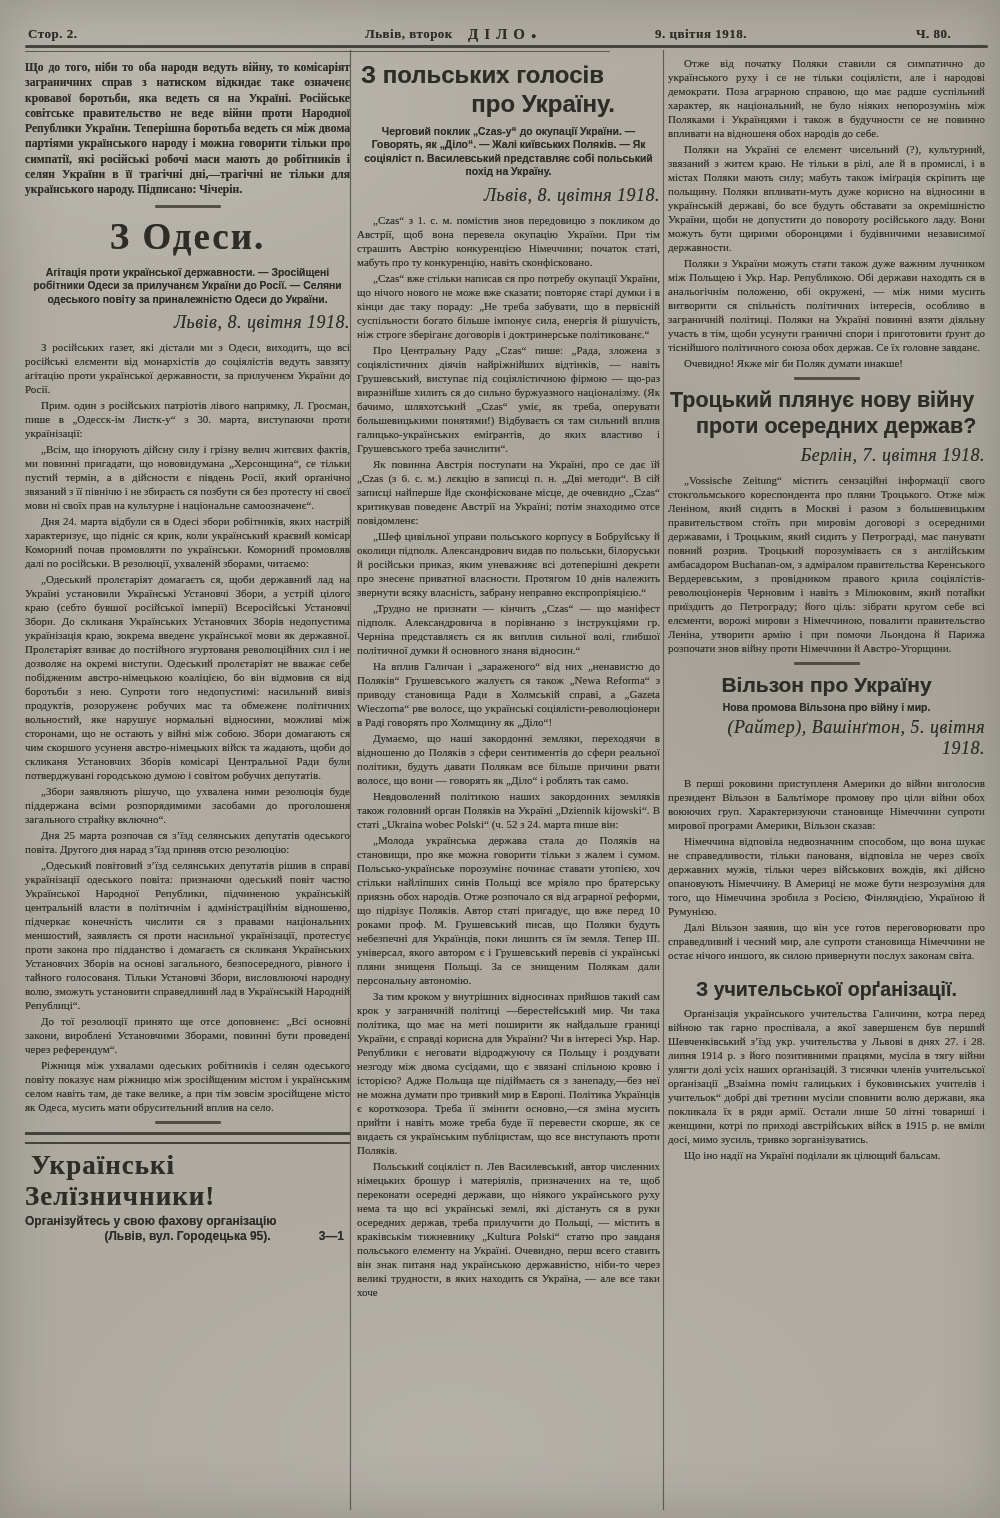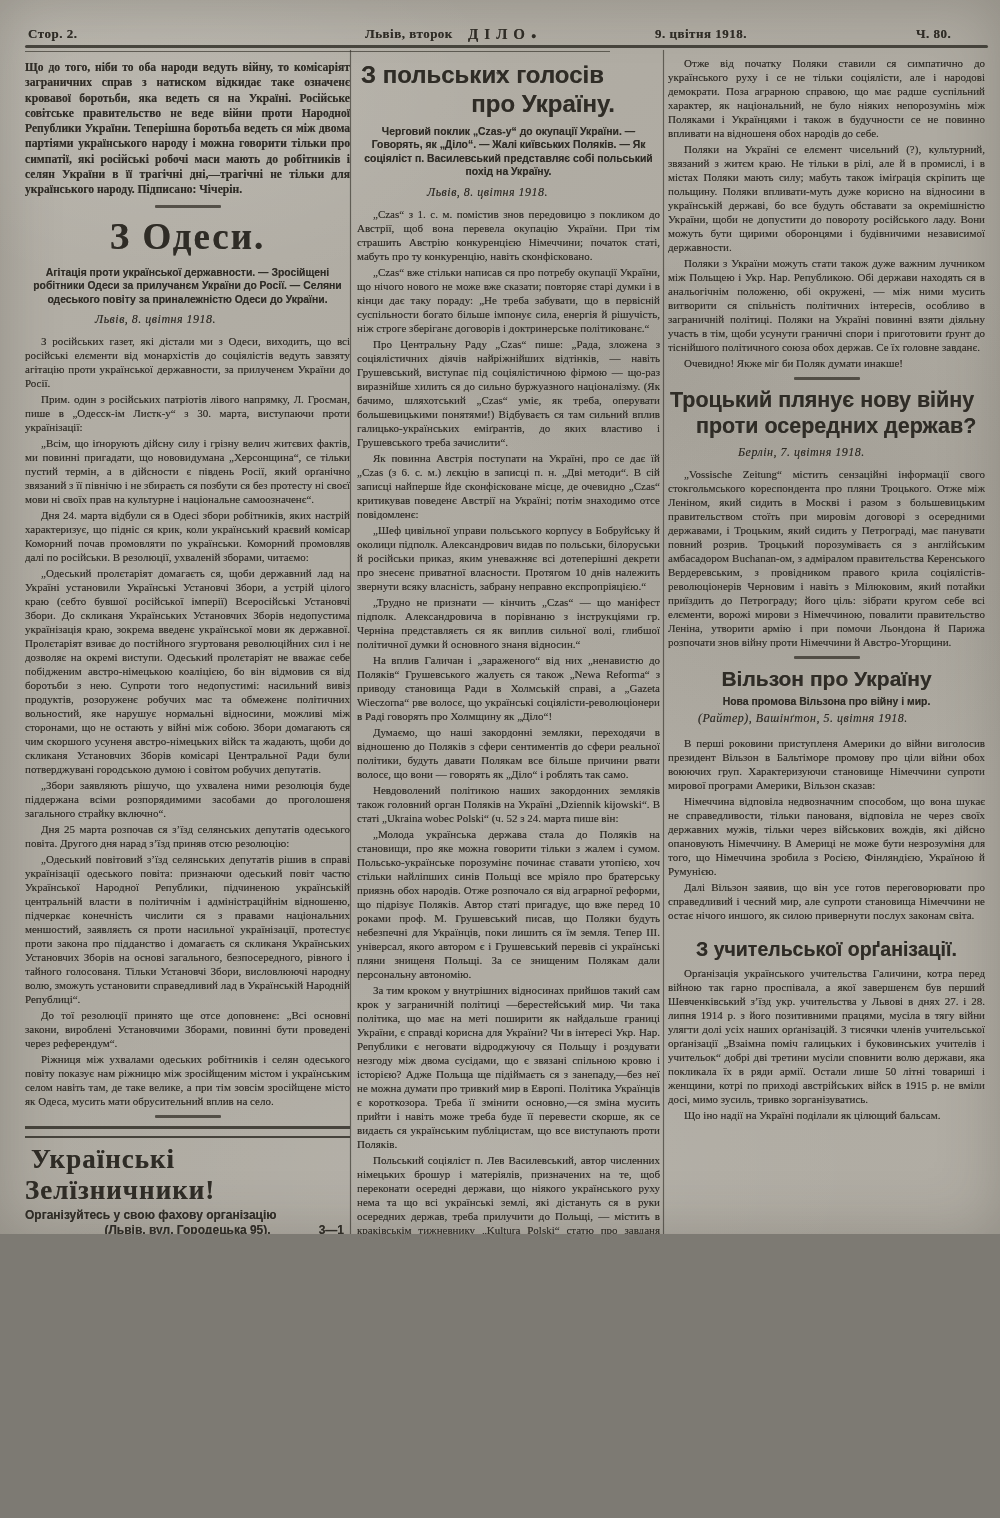--- a/index.html
+++ b/index.html
@@ -1,17 +1,17 @@
 <!DOCTYPE html>
 <html><head>
 <meta charset="utf-8">
 <style>
   html,body{margin:0;padding:0;background:#7d7a73;}
   .page{
-    position:relative;width:1000px;height:1234px;overflow:hidden;
+    position:relative;width:1000px;height:1518px;overflow:hidden;
     font-family:"Liberation Serif","DejaVu Serif",serif;color:#2f2c26;
     background:
       radial-gradient(ellipse 520px 300px at 18% 8%, rgba(255,255,255,.10), transparent 65%),
       radial-gradient(ellipse 480px 420px at 82% 42%, rgba(66,61,52,.10), transparent 70%),
       radial-gradient(ellipse 700px 420px at 45% 95%, rgba(255,255,255,.07), transparent 60%),
       radial-gradient(ellipse 300px 200px at 60% 28%, rgba(60,56,48,.08), transparent 70%),
       linear-gradient(135deg,#b4b0a7 0%,#aeaaa1 48%,#b1ada4 100%);
     box-shadow:inset 0 0 60px rgba(50,47,40,.25);
   }
   .page *{text-shadow:0 0 .6px rgba(43,40,34,.55);}
@@ -27,21 +27,21 @@
   #col2{left:357px;width:303px;}
   #col3{left:668px;width:317px;}
   .vrule{position:absolute;top:50px;height:1460px;width:1px;background:rgba(52,49,42,.65);box-shadow:0 0 1px rgba(52,49,42,.5);}
   
   .body-p{font-size:11px;line-height:14px;text-align:justify;text-indent:16px;margin:0 0 2px;}
   .lead-p{font-size:11.6px;line-height:15.3px;font-weight:bold;text-align:justify;text-indent:0;margin:4px 0 4px;}
   .divider{width:66px;height:3px;margin:7px auto;background:#38352d;opacity:.78;border-radius:1px;}
   .rule-double{height:7px;border-top:3px solid #34312a;border-bottom:2px solid #34312a;margin:8px 0 6px;opacity:.85;}
   .title-serif{font-size:37px;font-weight:bold;text-align:center;letter-spacing:2px;margin:6px 0 8px;}
   .subtitle{font-family:"Liberation Sans","DejaVu Sans",sans-serif;font-weight:bold;font-size:10.4px;line-height:13.5px;text-align:center;margin:0 1px 6px;}
-  .dateline{font-style:italic;font-size:12px;text-align:left;padding-left:70px;margin:0 0 7px;letter-spacing:.5px;}
+  .dateline{font-style:italic;font-size:18px;text-align:right;padding-left:70px;margin:0 0 7px;letter-spacing:.5px;}
   .h-sans{font-family:"Liberation Sans","DejaVu Sans",sans-serif;font-weight:bold;line-height:1.22;margin:4px 0 6px;}
   .h2l .l1{display:block;text-align:left;text-indent:4px;}
   .h2l .l2{display:block;text-align:right;padding-right:45px;}
   .h-c{text-align:center;}
   .ad-title{font-size:27px;font-weight:bold;letter-spacing:1px;margin:4px 0 2px;text-indent:6px;}
   .ad-line{font-family:"Liberation Sans","DejaVu Sans",sans-serif;font-weight:bold;font-size:12px;line-height:15px;text-align:left;}
   .ad-line2{display:flex;justify-content:center;position:relative;}
   .ad-code{position:absolute;right:6px;} .sp10{height:10px;}
 </style>
 </head>
@@ -116,21 +116,21 @@
     <div class="divider"></div>
     <h2 class="h-sans" style="font-size:21.5px">
       <span style="display:block;text-align:left;text-indent:2px">Троцький плянує нову війну</span>
       <span style="display:block;text-align:left;text-indent:28px">проти осередних держав?</span>
     </h2>
     <p class="dateline">Берлін, 7. цвітня 1918.</p>
     <p class="body-p">„Vossische Zeitung“ містить сензаційні інформації свого стокгольмського кореспондента про пляни Троцького. Отже між Леніном, який сидить в Москві і разом з большевицьким правительством стоїть при мировім договорі з осередними державами, і Троцьким, який сидить у Петрограді, має панувати повний розрив. Троцький порозуміваєть ся з англійським амбасадором Buchanan-ом, з адміралом правительства Керенського Вердеревським, з провідником правого крила соціялістів-революціонерів Черновим і навіть з Мілюковим, який потайки приїздить до Петрограду; його ціль: зібрати кругом себе всі елєменти, ворожі мирови з Німеччиною, повалити правительство Леніна, утворити армію і при помочи Льондона й Парижа розпочати знов війну проти Німеччини й Австро-Угорщини.</p>
     <div class="divider"></div>
     <h2 class="h-sans h-c" style="font-size:21px;margin-bottom:3px">Вільзон про Україну</h2>
     <p class="subtitle" style="margin-bottom:2px">Нова промова Вільзона про війну і мир.</p>
-    <p class="dateline" style="padding-left:30px;margin-bottom:10px">(Райтер), Вашінґтон, 5. цвітня 1918.</p>
+    <p class="dateline" style="padding-left:30px;margin-bottom:17px">(Райтер), Вашінґтон, 5. цвітня 1918.</p>
     <p class="body-p">В перші роковини приступленя Америки до війни виголосив президент Вільзон в Бальтіморе промову про ціли війни обох воюючих груп. Характеризуючи становище Німеччини супроти мирової програми Америки, Вільзон сказав:</p>
     <p class="body-p">Німеччина відповіла недвозначним способом, що вона шукає не справедливости, тільки панованя, відповіла не через своїх державних мужів, тільки через військових вождів, які дійсно опановують Німеччину. В Америці не може бути незрозуміня для того, що Німеччина зробила з Росією, Фінляндією, Україною й Румунією.</p>
     <p class="body-p">Далі Вільзон заявив, що він усе готов переговорювати про справедливий і чесний мир, але супроти становища Німеччини не остає нічого иншого, як силою привернути послух законам світа.</p>
     <div class="sp10"></div>
     <h2 class="h-sans h-c" style="font-size:19.5px;margin-bottom:5px">З учительської орґанізації.</h2>
     <p class="body-p">Орґанізація українського учительства Галичини, котра перед війною так гарно проспівала, а якої завершенєм був перший Шевченківський з’їзд укр. учительства у Львові в днях 27. і 28. липня 1914 р. з його позитивними працями, мусіла в тягу війни улягти долі усіх наших орґанізацій. З тисячки членів учительської орґанізації „Взаімна поміч галицьких і буковинських учителів і учительок“ добрі дві третини мусіли сповнити волю держави, яка покликала їх в ряди армії. Остали лише 50 літні товариші і женщини, котрі по приході австрійських війск в 1915 р. не вміли досі, мимо зусиль, тривко зорганізуватись.</p>
     <p class="body-p">Що іно надії на Україні поділали як цілющий бальсам.</p>
   </div>
 
 </div>

